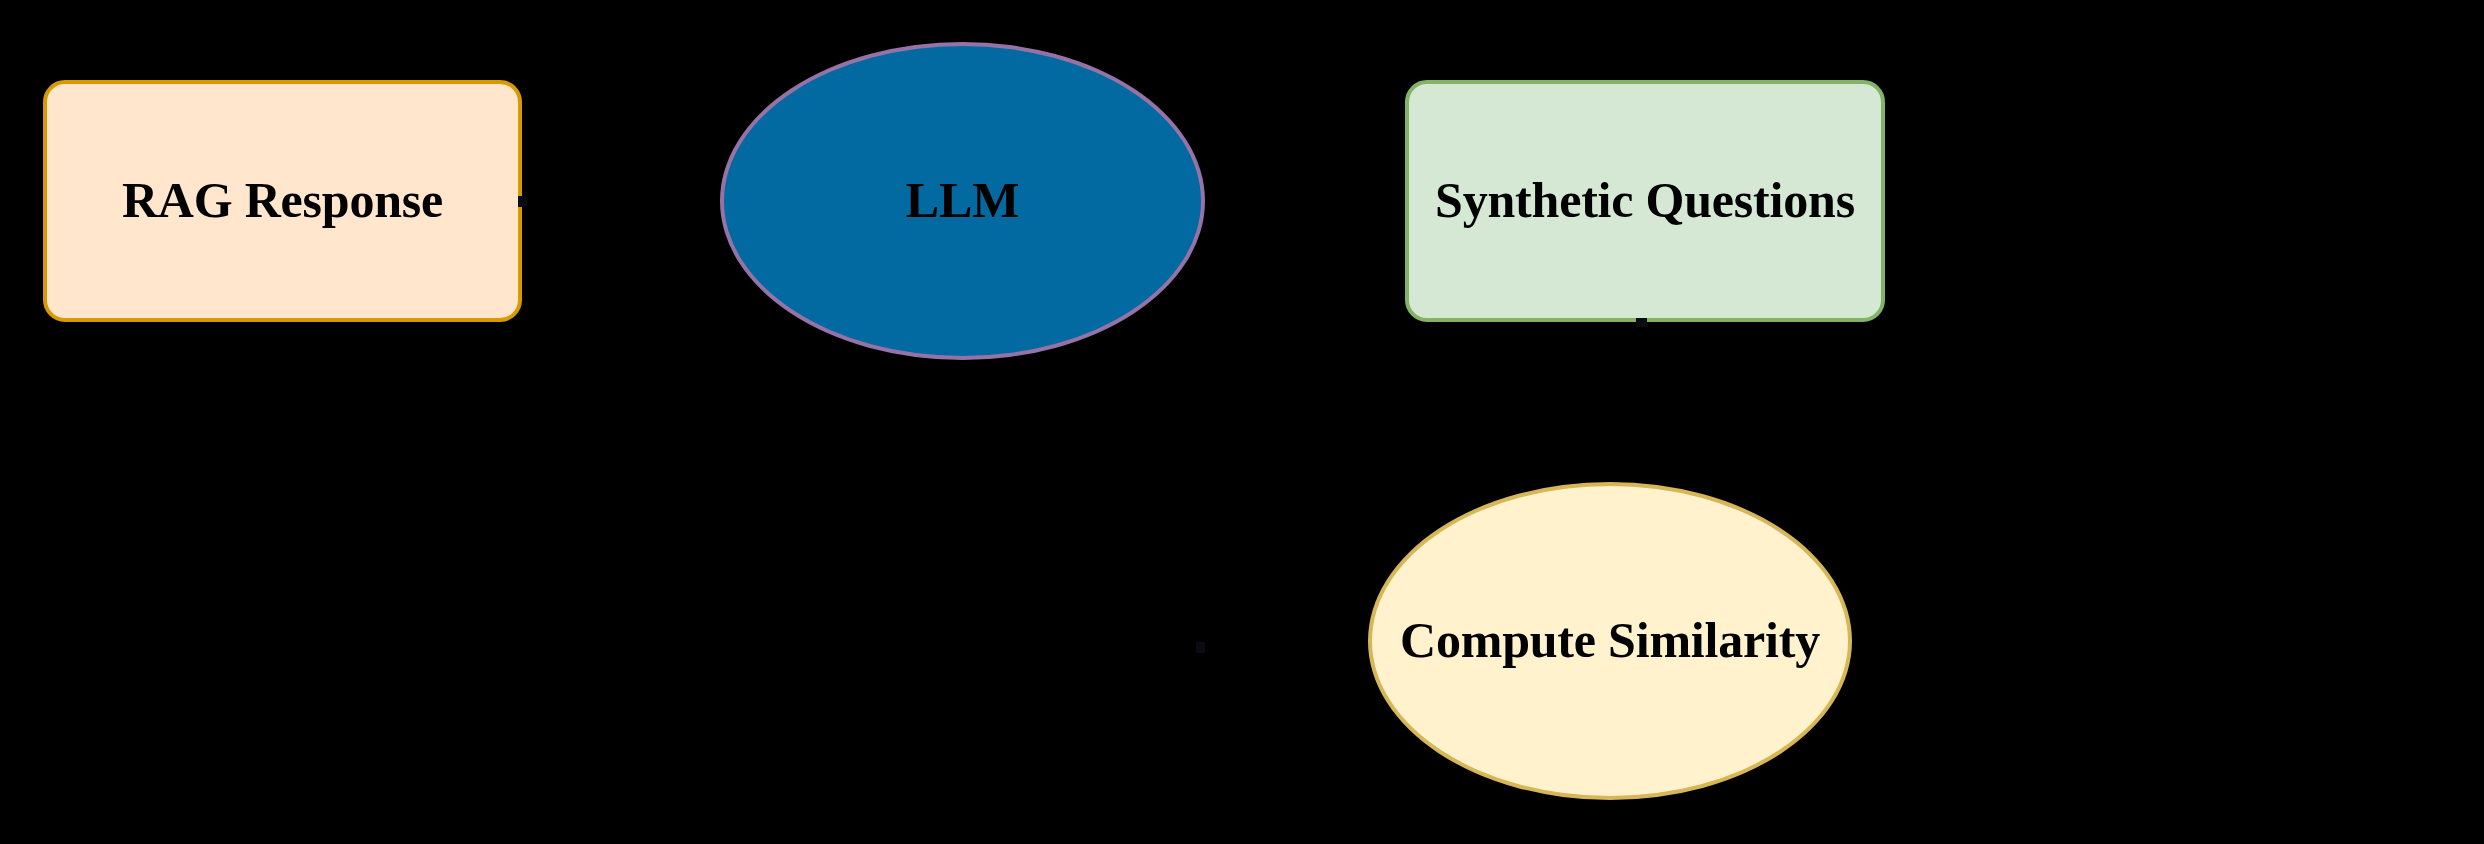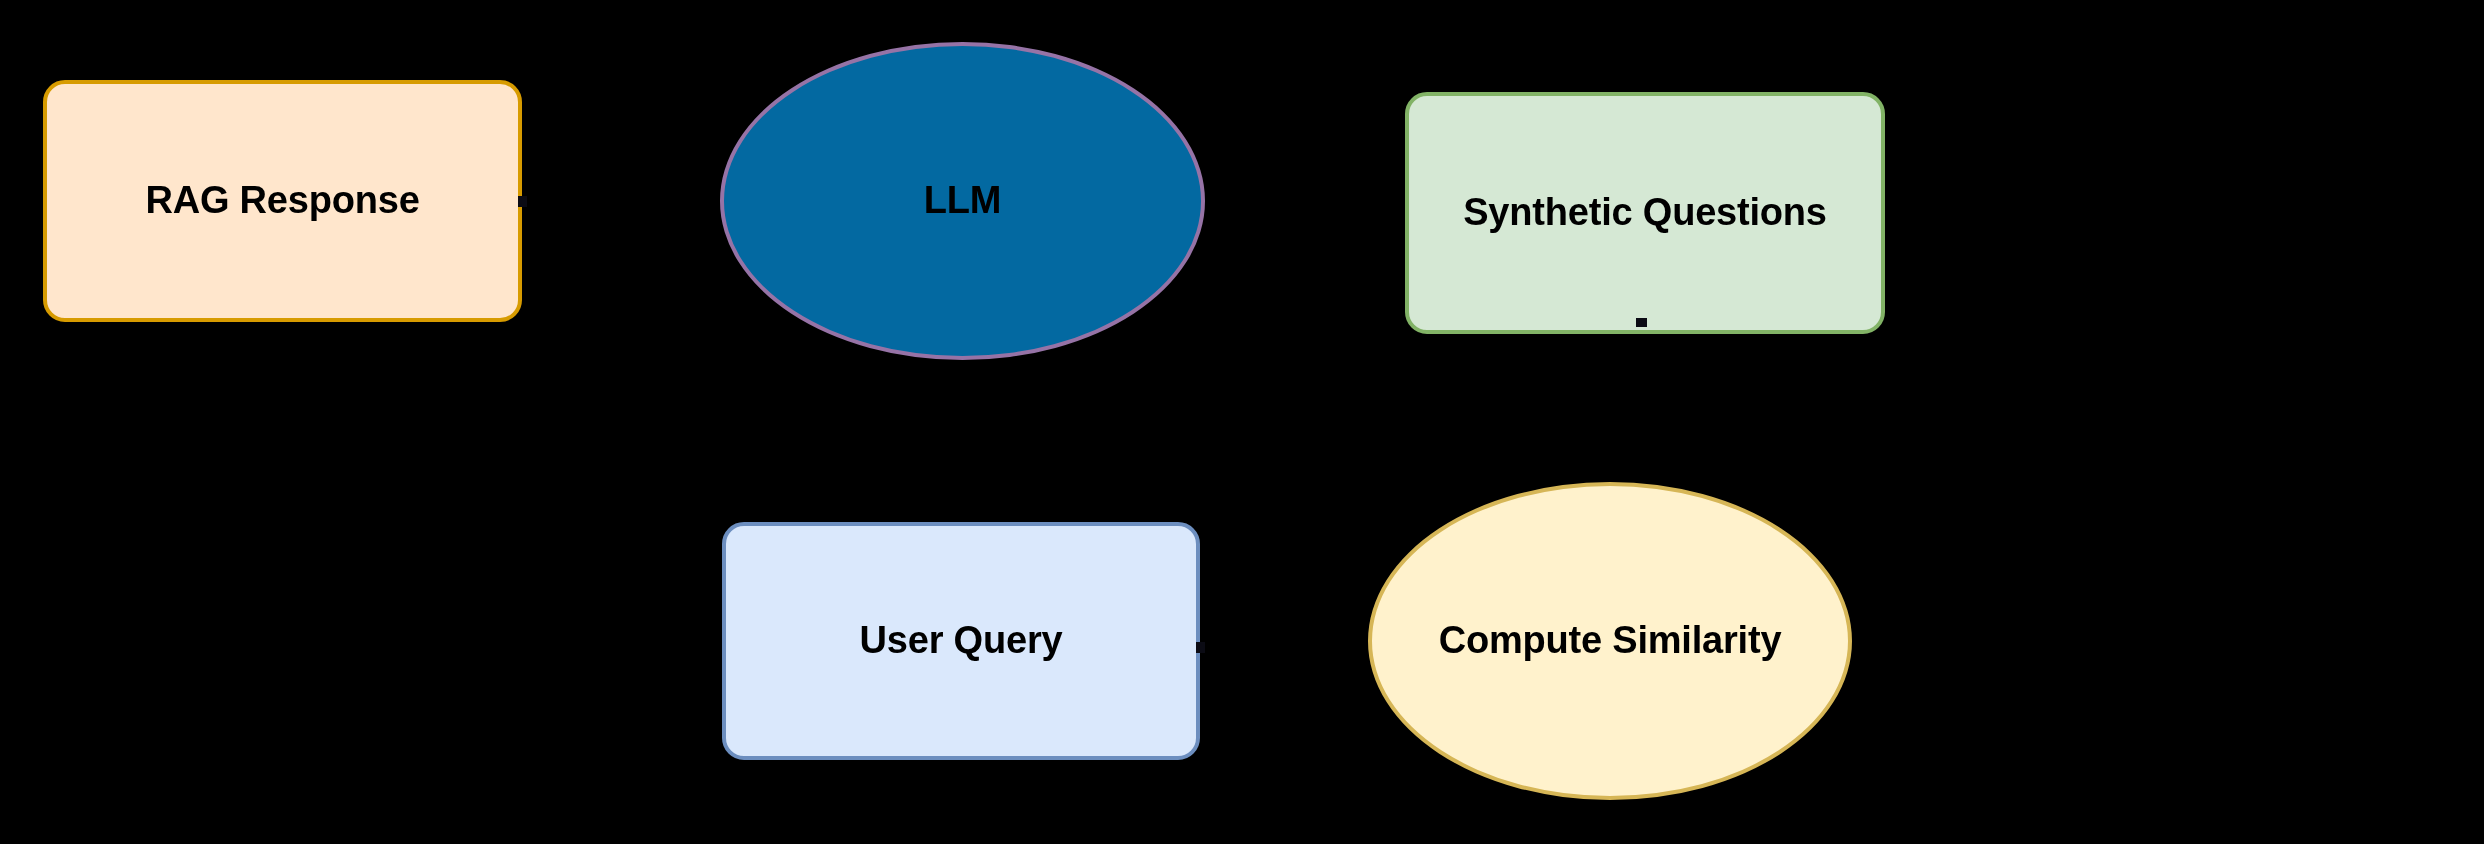--- a/index.html
+++ b/index.html
@@ -20,23 +20,23 @@
   }
   .node {
     position: absolute;
     box-sizing: border-box;
     display: flex;
     align-items: center;
     justify-content: center;
     text-align: center;
   }
   .node-label {
-    font-family: Liberation Sans, sans-serif;
+    font-family: Liberation Serif, serif;
     font-weight: bold;
-    font-size: 38px;
+    font-size: 50px;
     line-height: 1.15;
     color: #000000;
     letter-spacing: -0.2px;
     white-space: nowrap;
     user-select: none;
   }
   
   .shape-rounded-rect {
     border-style: solid;
     border-width: 4px;
@@ -68,27 +68,24 @@
 <div id="canvas">
 
   <div class="node shape-rounded-rect theme-orange" style="left:43px; top:80px; width:479px; height:242px;">
     <span class="node-label">RAG Response</span>
   </div>
 
   <div class="node shape-ellipse theme-purple" style="left:720px; top:42px; width:485px; height:318px;">
     <span class="node-label">LLM</span>
   </div>
 
-  <div class="node shape-rounded-rect theme-green" style="left:1405px; top:80px; width:480px; height:242px;margin-top:12px;">
+  <div class="node shape-rounded-rect theme-green" style="left:1405px; top:80px; width:480px; height:242px;">
     <span class="node-label">Synthetic Questions</span>
   </div>
 
-  <div class="node shape-rounded-rect theme-blue" style="left:722px; top:522px; width:478px; height:238px;">
-    <span class="node-label">User Query</span>
-  </div>
 
   <div class="node shape-ellipse theme-yellow" style="left:1368px; top:482px; width:484px; height:318px;">
     <span class="node-label">Compute Similarity</span>
   </div>
 
   <div class="connector-stub" style="left:518px; top:196px;"></div>
   <div class="connector-stub" style="left:1196px; top:642px;"></div>
   <div class="connector-stub" style="left:1636px; top:318px; width:11px; height:9px;"></div>
 
 </div>

